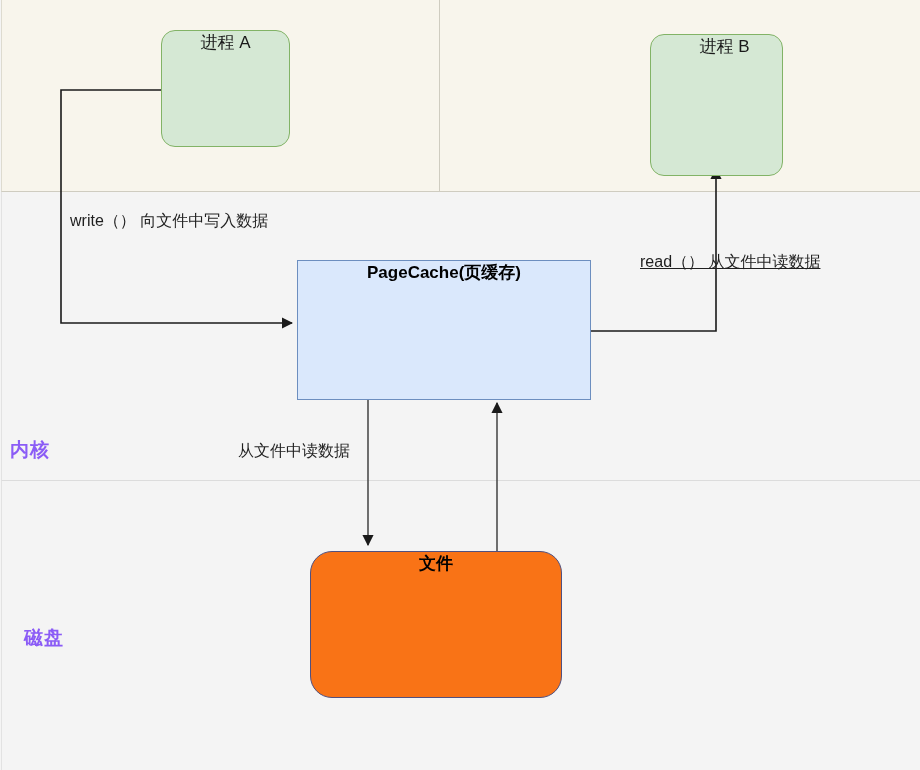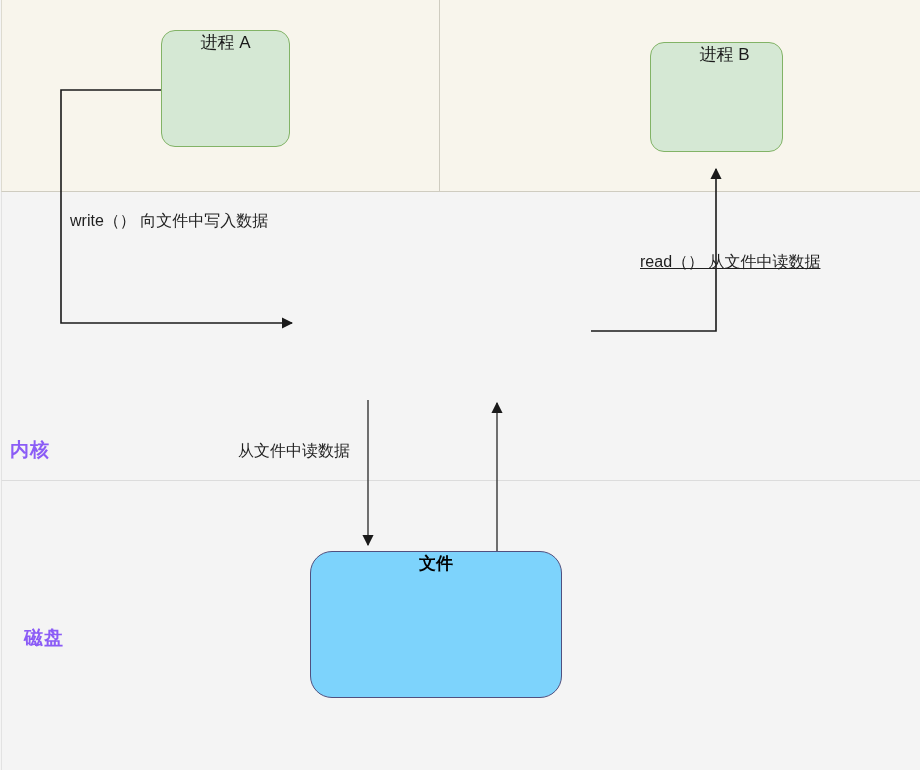--- a/index.html
+++ b/index.html
@@ -87,36 +87,36 @@
     border: 1.3px solid #82b366;
     border-radius: 14px;
     font-size: 17px;
     color: #1a1a1a;
     font-weight: normal;
   }
   #node-process-a {
     left: 161px; top: 30px; width: 129px; height: 117px;
   }
   #node-process-b {
-    left: 650px; top: 42px; width: 133px; height: 110px;
+    left: 650px; top: 34px; width: 133px; height: 142px;
   }
   #node-process-b .node-text { transform: translateX(8px); }
 
   .node-pagecache {
     left: 297px; top: 260px; width: 294px; height: 140px;
     background: #dae8fc;
     border: 1.3px solid #6c8ebf;
     border-radius: 0;
     font-size: 17px;
     font-weight: bold;
     color: #000;
   }
   .node-file {
     left: 310px; top: 551px; width: 252px; height: 147px;
-    background: #7dd3fc;
+    background: #f97316;
     border: 1.3px solid #51507f;
     border-radius: 22px;
     font-size: 17px;
     font-weight: bold;
     color: #000;
   }
 
   
   .edge-label {
     position: absolute;
@@ -167,20 +167,23 @@
   </svg>
 
   <div class="node node-process" id="node-process-a">
     <span class="node-text">进程 A</span>
   </div>
 
   <div class="node node-process" id="node-process-b">
     <span class="node-text">进程 B</span>
   </div>
 
+  <div class="node node-pagecache" id="node-pagecache">
+    <span class="node-text">PageCache(页缓存)</span>
+  </div>
 
   <div class="node node-file" id="node-file">
     <span class="node-text">文件</span>
   </div>
 
   <div class="edge-label" id="label-write">write（） 向文件中写入数据</div>
   <div class="edge-label" id="label-read">read（） 从文件中读数据</div>
   <div class="edge-label" id="label-persist">从文件中读数据</div>
 
 </div>

